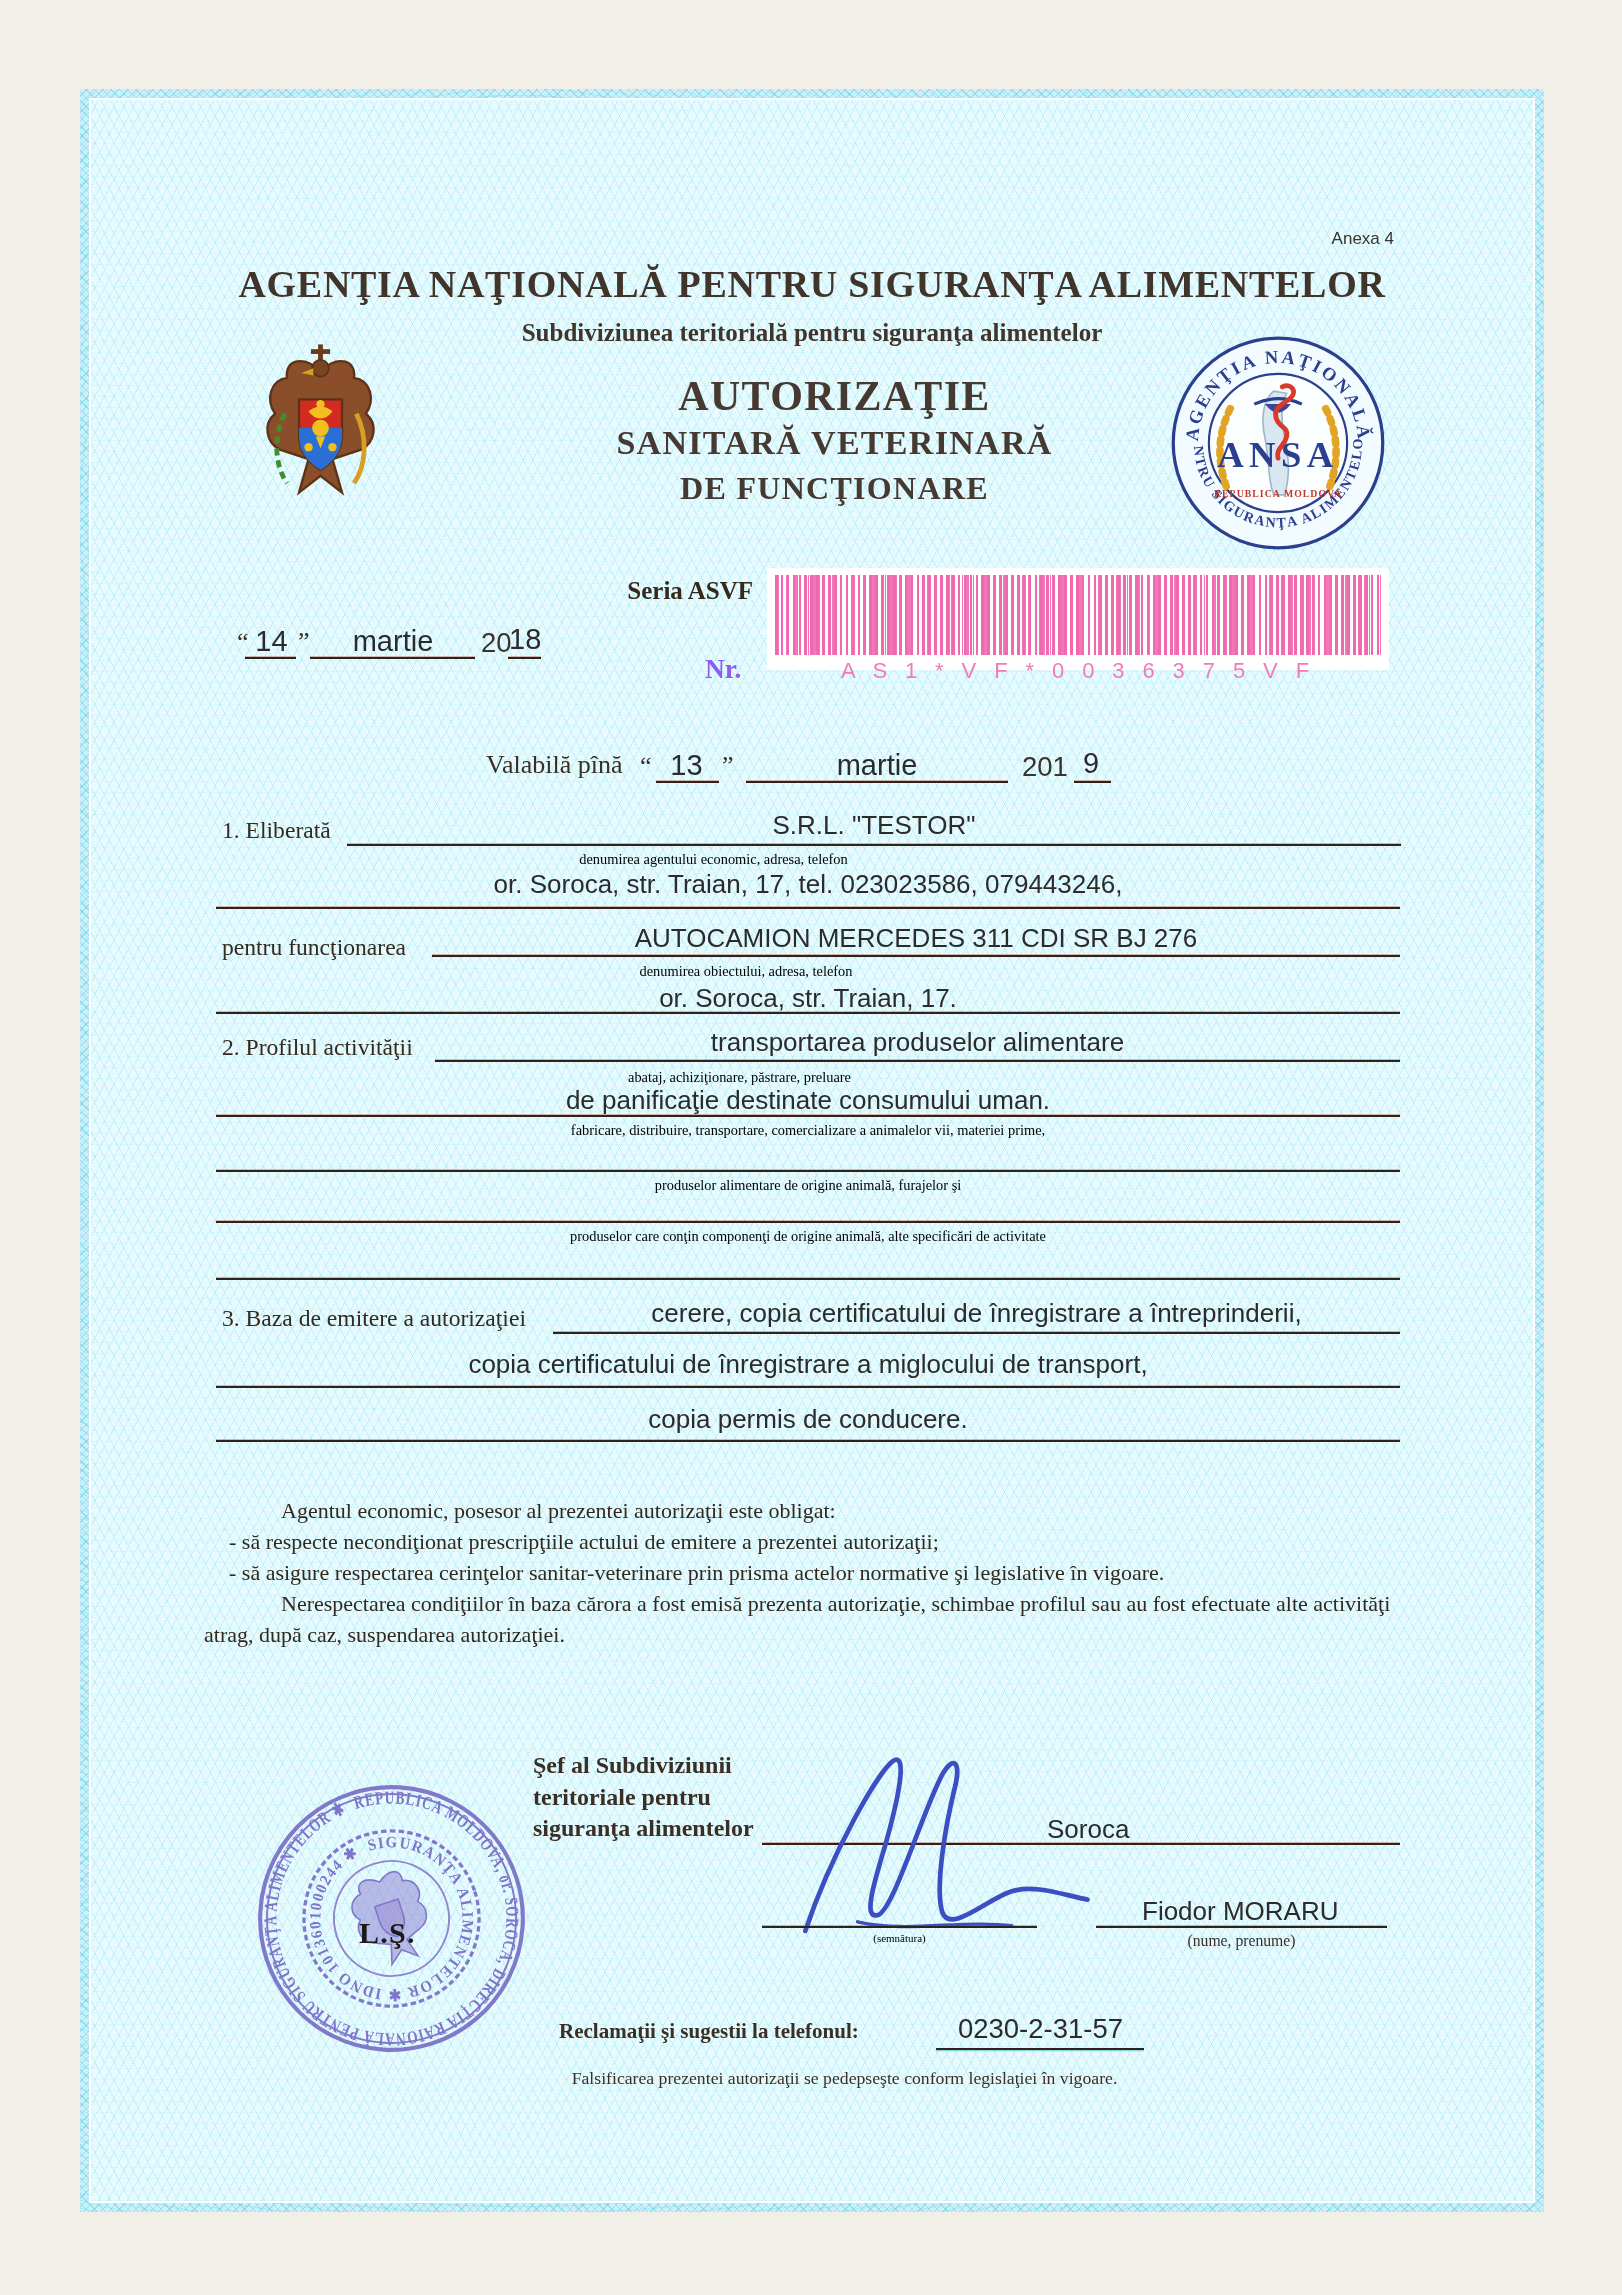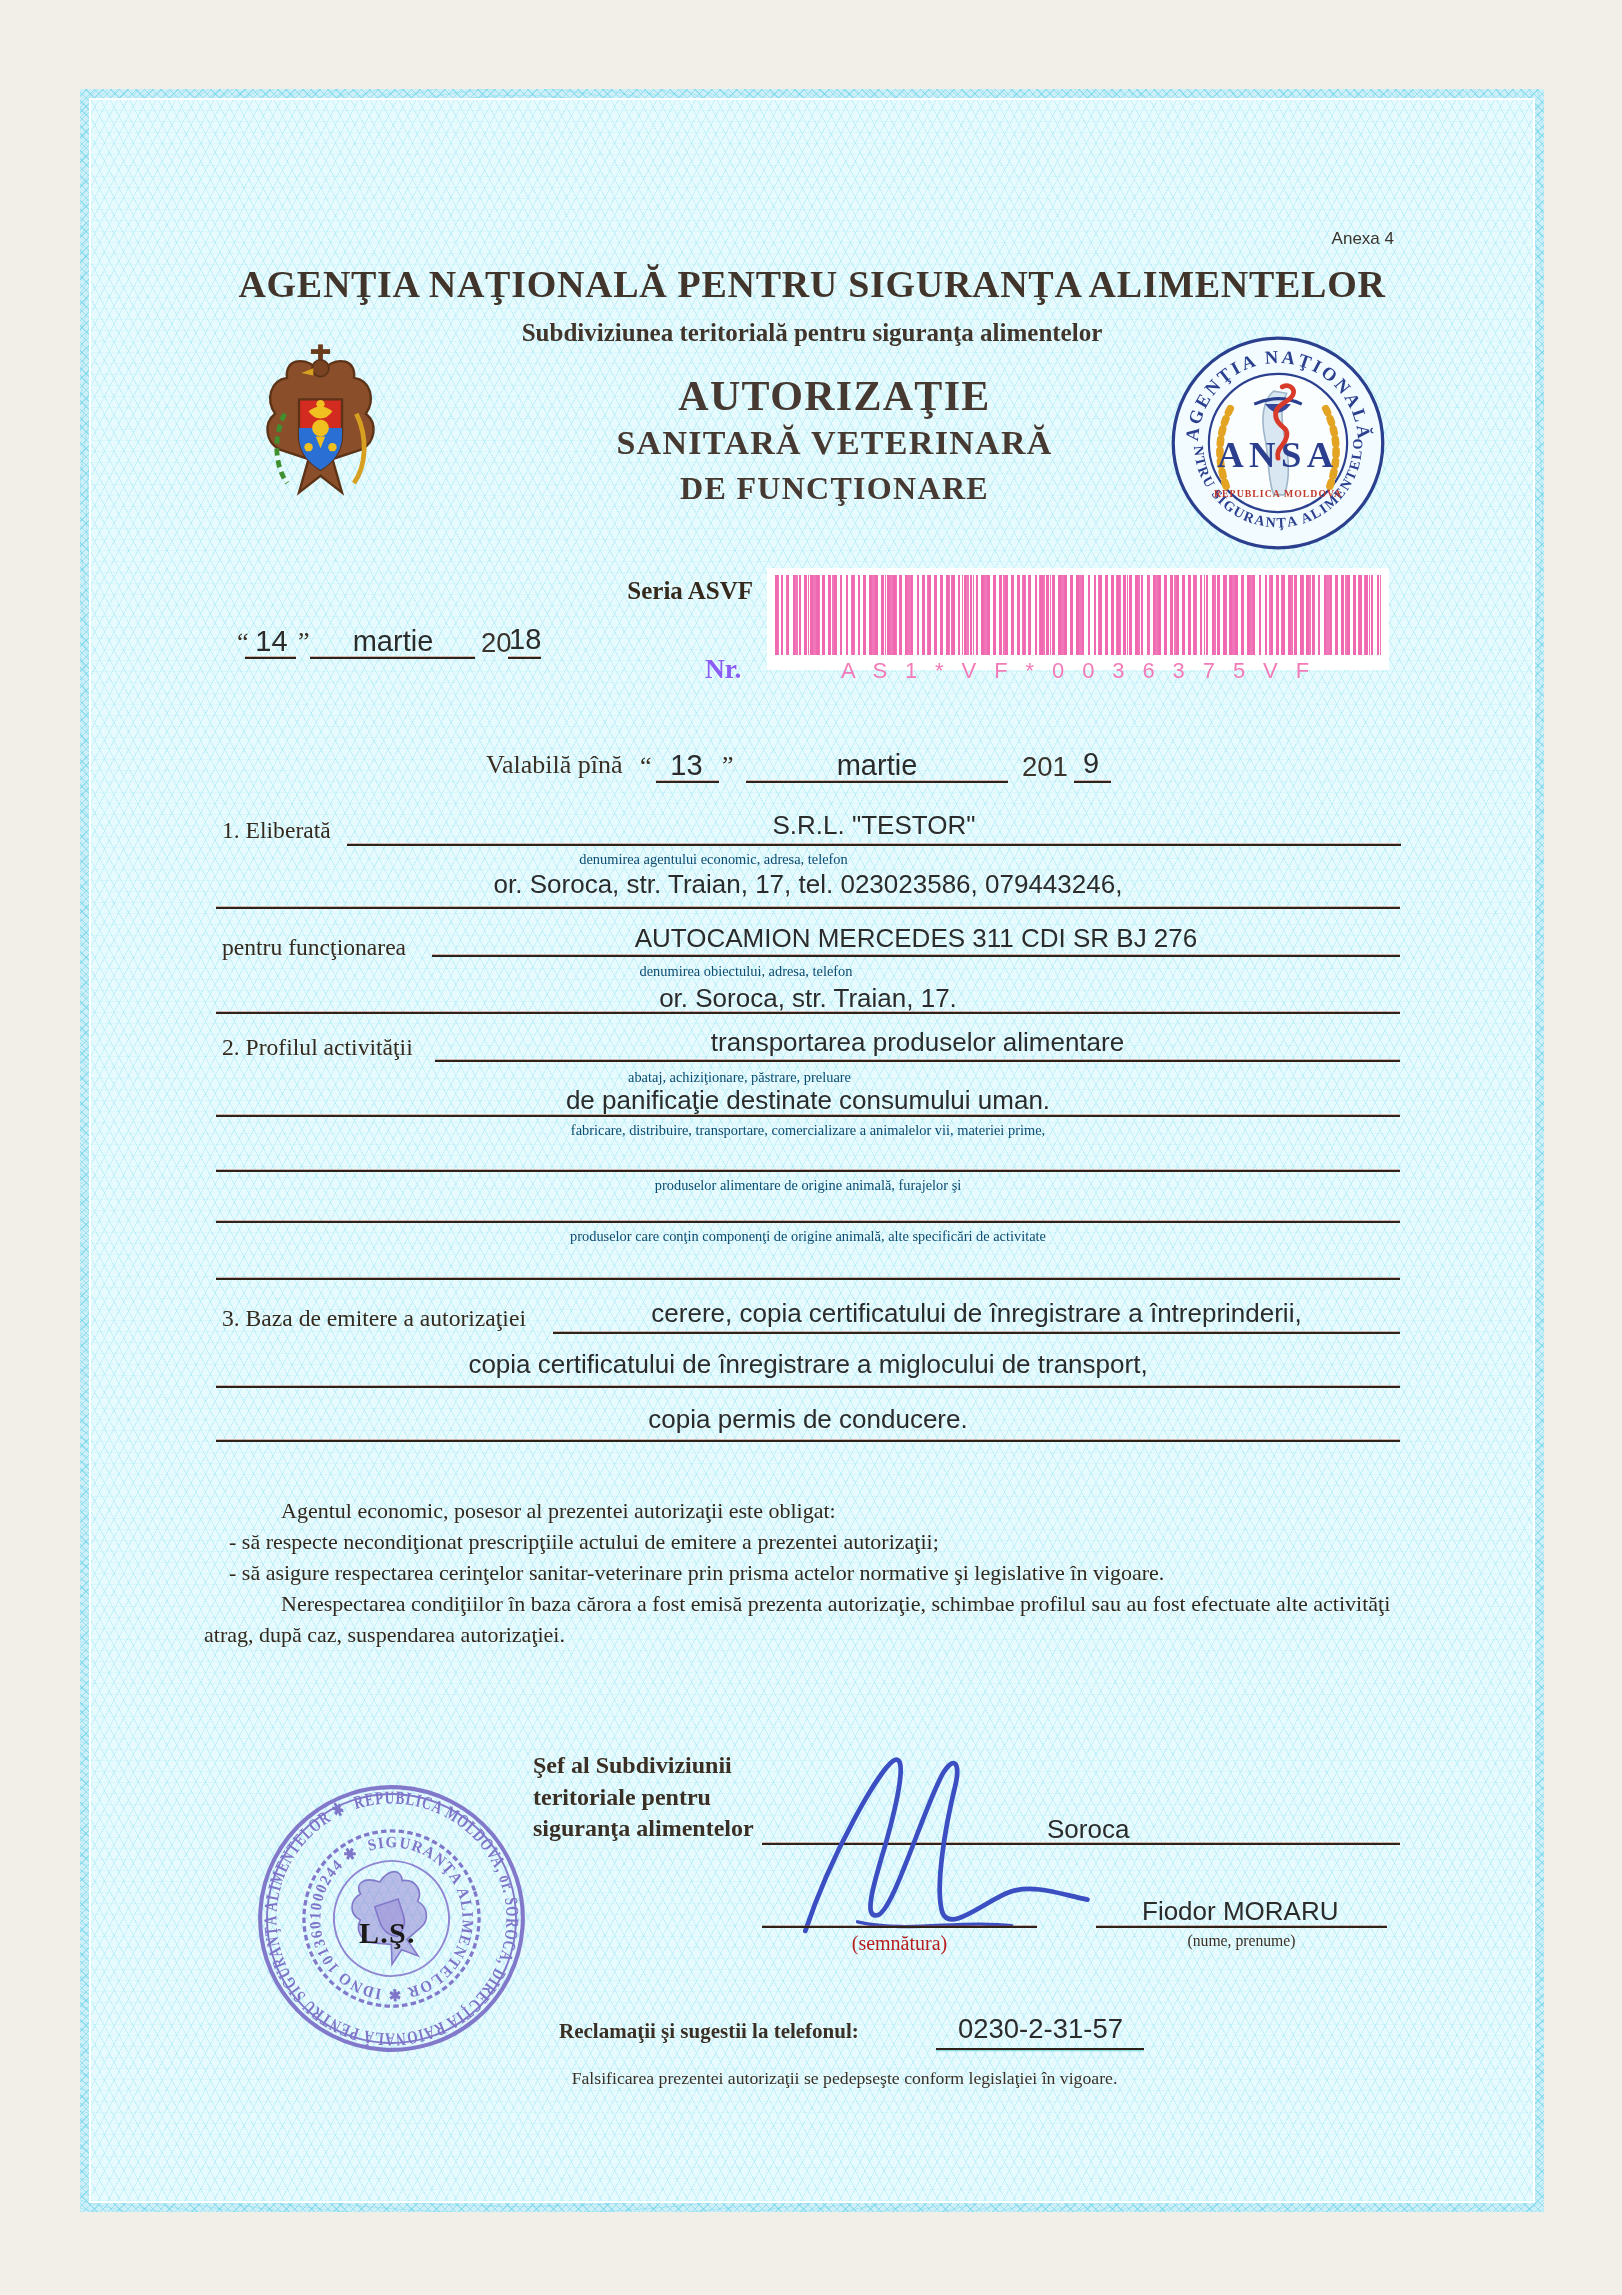--- a/index.html
+++ b/index.html
@@ -25,21 +25,21 @@
     background-color:#e7fbfe;
     background-image:
       repeating-linear-gradient(62deg, rgba(140,226,243,.35) 0 1px, transparent 1px 8.5px),
       repeating-linear-gradient(-62deg, rgba(140,226,243,.35) 0 1px, transparent 1px 8.5px),
       repeating-linear-gradient(0deg, rgba(185,240,249,.30) 0 1.3px, transparent 1.3px 11px);
   }
   
   .ser-b{font-family:"Liberation Serif",serif;font-weight:bold;}
   .ser{font-family:"Liberation Serif",serif;}
   .typed{font-family:"Liberation Sans",sans-serif;color:#2b2b2b;}
-  .cap{font-size:14.4px;color:#0c4a6e;text-align:center;}
+  .cap{font-size:14.4px;color:#000000;text-align:center;}
   .lbl{font-size:23.6px;color:#352a1e;}
   .rule{height:2px;background:#2f2218;box-shadow:0 -1px 0 rgba(170,60,40,.35);}
   .ctr{text-align:center;}
   .hdr1{font-size:38px;font-weight:bold;color:#41342b;letter-spacing:0.7px;text-align:center;}
   .hdr2{font-size:25px;font-weight:bold;color:#41342b;text-align:center;}
   .ttl{font-weight:bold;color:#463931;text-align:center;letter-spacing:1.3px;}
   .oblig{font-size:22px;line-height:31px;color:#32281d;}
   .oblig .ind{text-indent:77px;}
   
   .bcbox{background:#fff;}
@@ -195,21 +195,21 @@
 <div class="abs typed" style="left:1047px;top:1814px;font-size:26px;">Soroca</div>
 <div class="abs rule" style="left:762px;top:1843px;width:638px;"></div>
 
 <div class="abs" style="left:766px;top:1735px;width:366px;height:209px;">
   <svg width="366" height="209" viewBox="0 0 280 160">
     <path d="M30 150 C50 90 86 28 97 20 C109 12 101 50 91 85 C81 118 75 140 85 138 C97 136 119 60 135 30 C143 16 149 20 145 38 C137 70 129 118 135 136 C141 152 169 126 187 120 C205 114 226 122 246 126" fill="none" stroke="#3b4ec2" stroke-width="3.6" stroke-linecap="round"></path>
     <path d="M70 143 C110 152 148 141 188 146" fill="none" stroke="#3b4ec2" stroke-width="2.6" stroke-linecap="round"></path>
   </svg>
 </div>
 <div class="abs rule" style="left:762px;top:1926px;width:275px;"></div>
-<div class="abs ser ctr" style="left:762px;top:1932px;width:275px;font-size:20px;color:#b91c1c;">(semnătura)</div>
+<div class="abs ser ctr" style="left:762px;top:1932px;width:275px;font-size:11px;color:#000000;">(semnătura)</div>
 <div class="abs typed" style="left:1142px;top:1896px;font-size:26px;">Fiodor MORARU</div>
 <div class="abs rule" style="left:1096px;top:1926px;width:291px;"></div>
 <div class="abs ser ctr" style="left:1096px;top:1932px;width:291px;font-size:15.7px;color:#3a2f24;">(nume, prenume)</div>
 
 <div class="abs" style="left:241px;top:1768px;width:301px;height:301px;opacity:.88;">
   <svg width="301" height="301" viewBox="0 0 220 220">
     <defs>
       <path id="stampOuter" d="M 110,26 A 84,84 0 1 1 109.9,26"></path>
       <path id="stampInner" d="M 110,58 A 52,52 0 1 1 109.9,58"></path>
     </defs>

